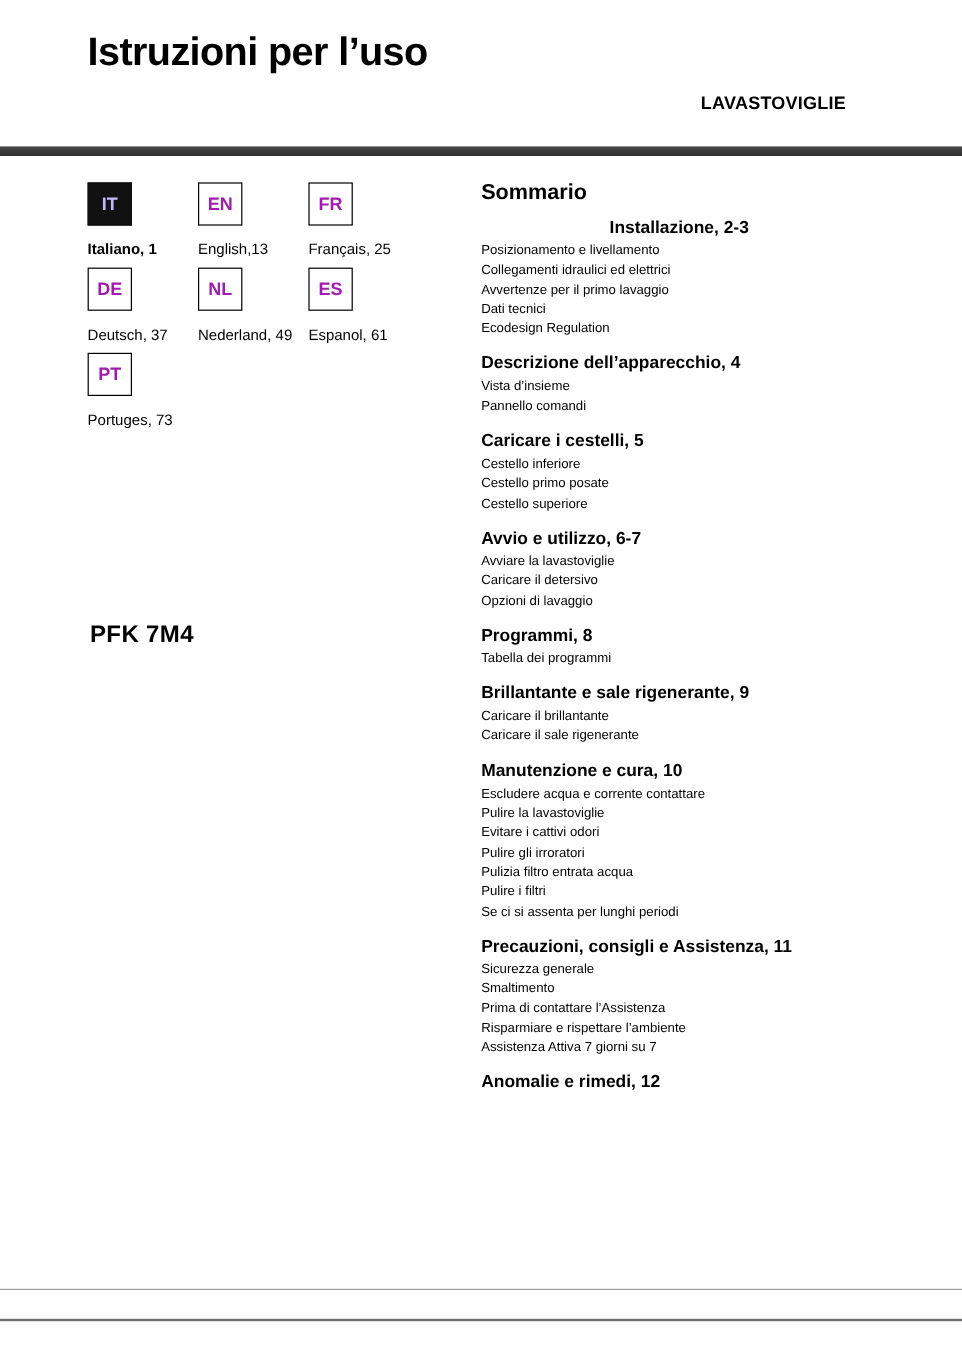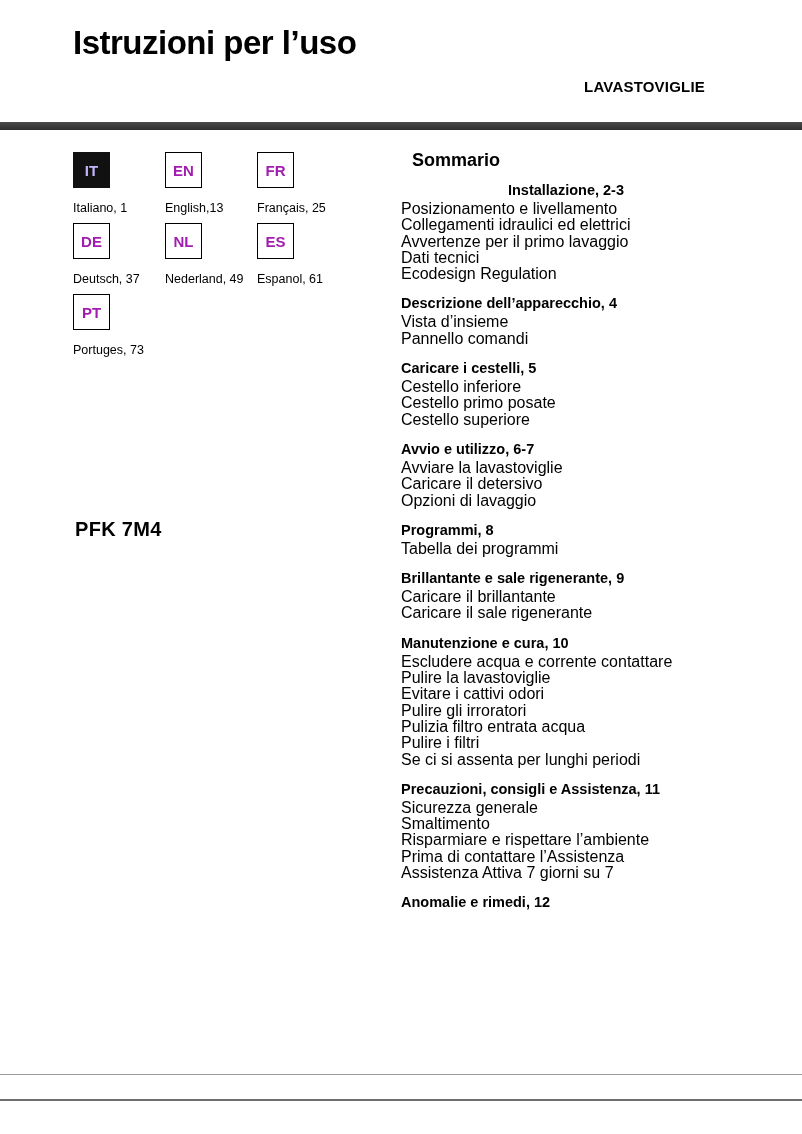--- a/index.html
+++ b/index.html
@@ -44,41 +44,41 @@
     font-size: 15px; font-weight: bold;
     display: flex; align-items: center; justify-content: center;
     cursor: pointer;
   }
   .lang-box.active { background: #111; color: #c4b5fd; border-color: #111; }
   .lang-label {
     margin-top: 13px;
     font-size: 12.5px;
     white-space: nowrap;
   }
-  .lang-label.bold { font-weight: normal; }
+  .lang-label.bold { font-weight: bold; }
 
   .model-number {
     position: absolute; left: 75px; top: 518px;
     font-size: 20px; font-weight: bold; letter-spacing: 0.3px;
   }
 
   
   .toc {
     position: absolute; left: 401px; top: 150px; width: 330px;
   }
   .toc-title {
-    font-size: 18px; font-weight: bold; margin-bottom: 11px; margin-left: 11px;
+    font-size: 18px; font-weight: bold; margin-bottom: 11px;
   }
   .toc-heading {
     font-size: 14.5px; font-weight: bold;
     margin-top: 13px; margin-bottom: 3px;
   }
   .toc-section:first-child .toc-heading { margin-top: 0; text-align: center; }
   .toc-item {
-    font-size: 16px; line-height: 16.3px;
+    font-size: 11px; line-height: 16.3px;
   }
 
   .bottom-rule-1 {
     position: absolute; left: 0; top: 1074px; width: 802px; height: 1px;
     background: #9a9a9a;
   }
   .bottom-rule-2 {
     position: absolute; left: 0; top: 1099px; width: 802px; height: 2px;
     background: #6f6f6f;
   }
@@ -169,22 +169,22 @@
           <div class="toc-item">Evitare i cattivi odori</div>
           <div class="toc-item">Pulire gli irroratori</div>
           <div class="toc-item">Pulizia filtro entrata acqua</div>
           <div class="toc-item">Pulire i filtri</div>
           <div class="toc-item">Se ci si assenta per lunghi periodi</div>
         </div>
         <div class="toc-section">
           <div class="toc-heading">Precauzioni, consigli e Assistenza, 11</div>
           <div class="toc-item">Sicurezza generale</div>
           <div class="toc-item">Smaltimento</div>
+          <div class="toc-item">Prima di contattare l’Assistenza</div>
           <div class="toc-item">Risparmiare e rispettare l’ambiente</div>
-          <div class="toc-item">Prima di contattare l’Assistenza</div>
           <div class="toc-item">Assistenza Attiva 7 giorni su 7</div>
         </div>
         <div class="toc-section">
           <div class="toc-heading">Anomalie e rimedi, 12</div>
         </div>
       </div>
   </div>
 
   <div class="bottom-rule-1"></div>
   <div class="bottom-rule-2"></div>

